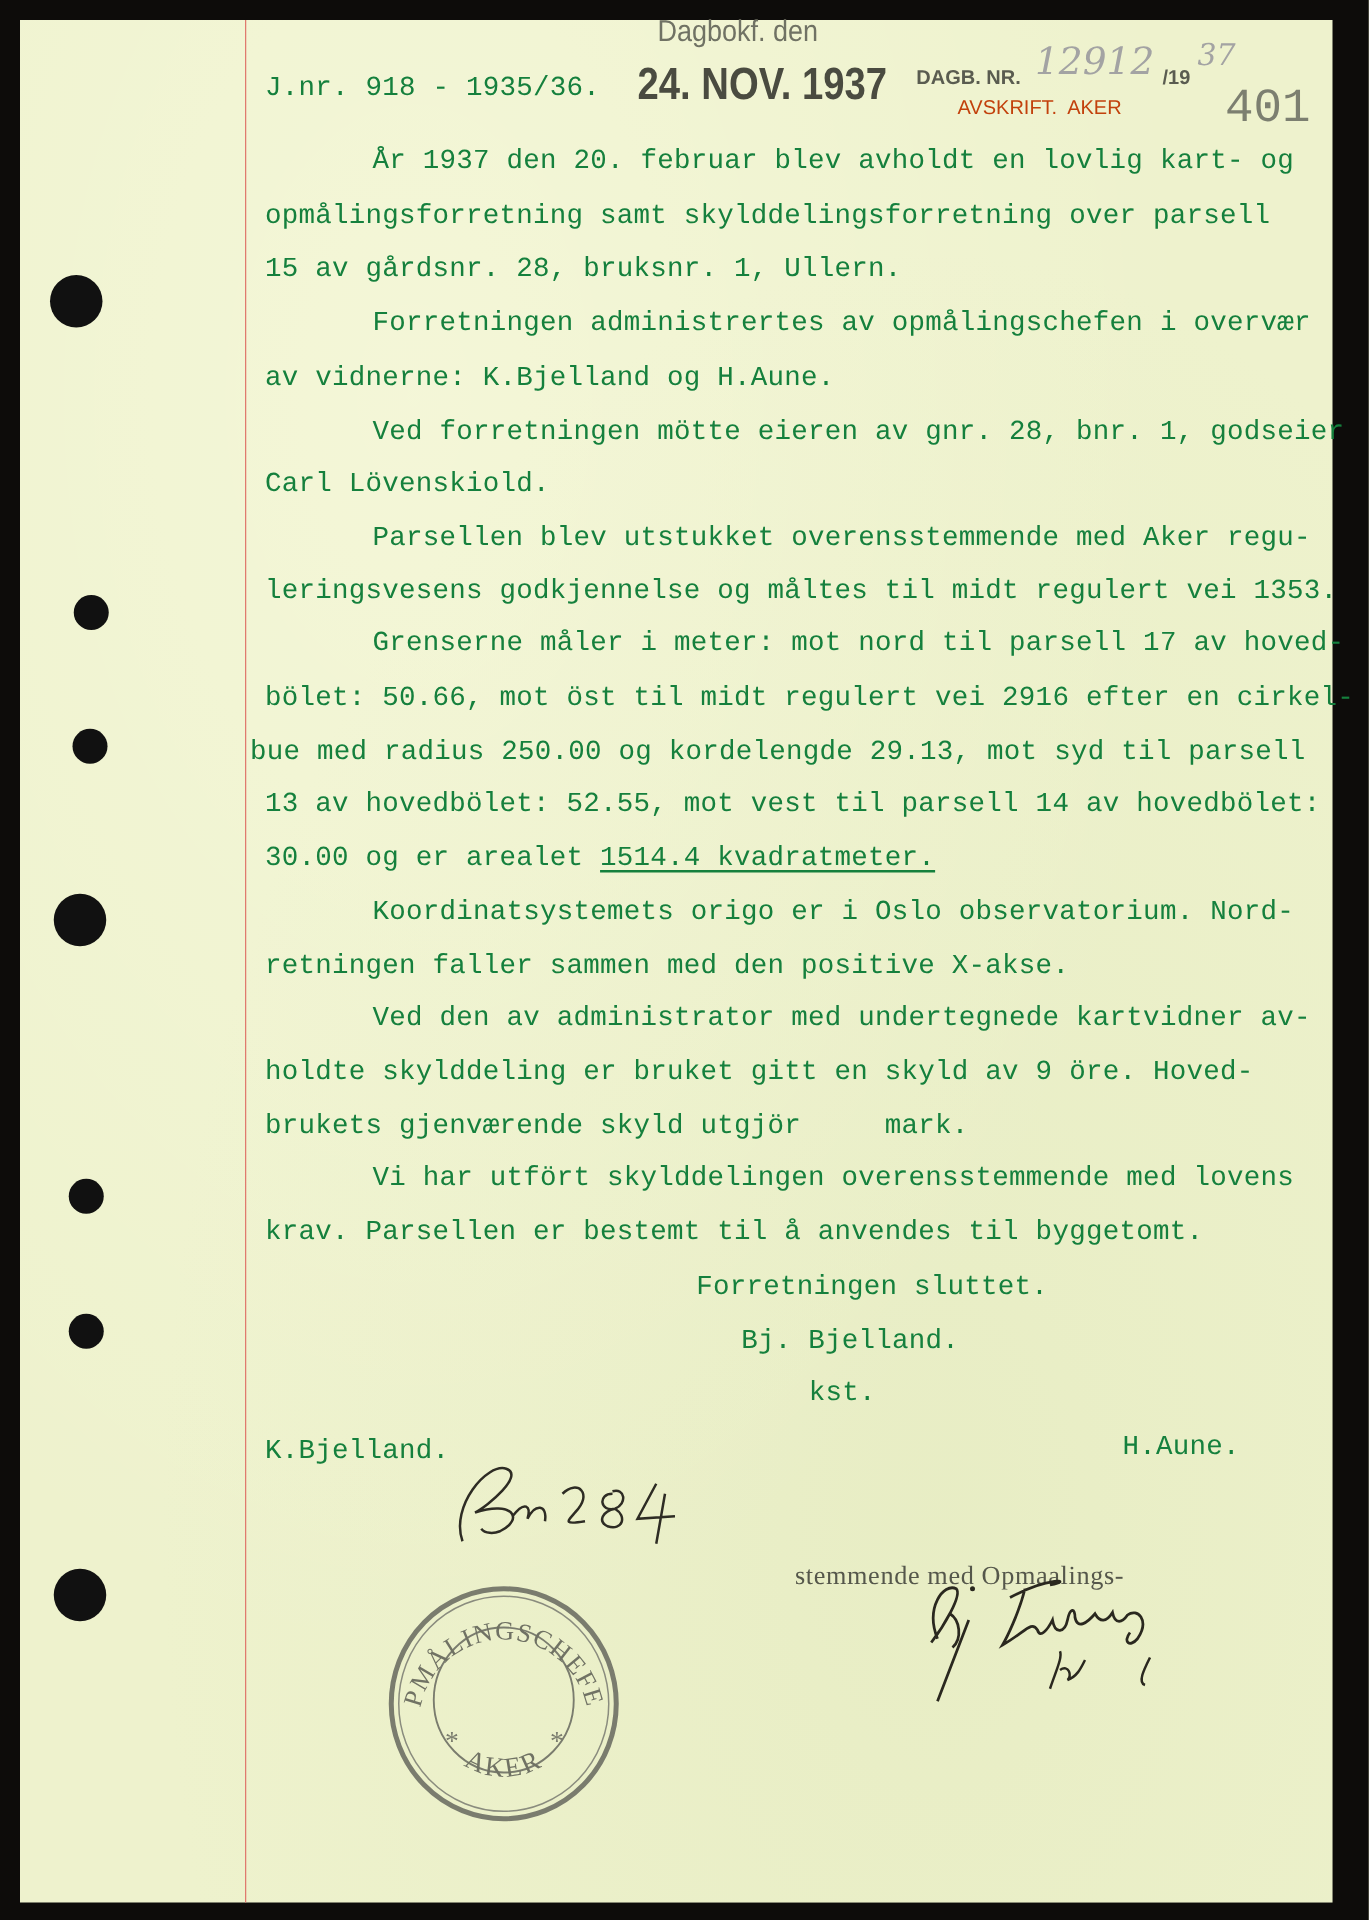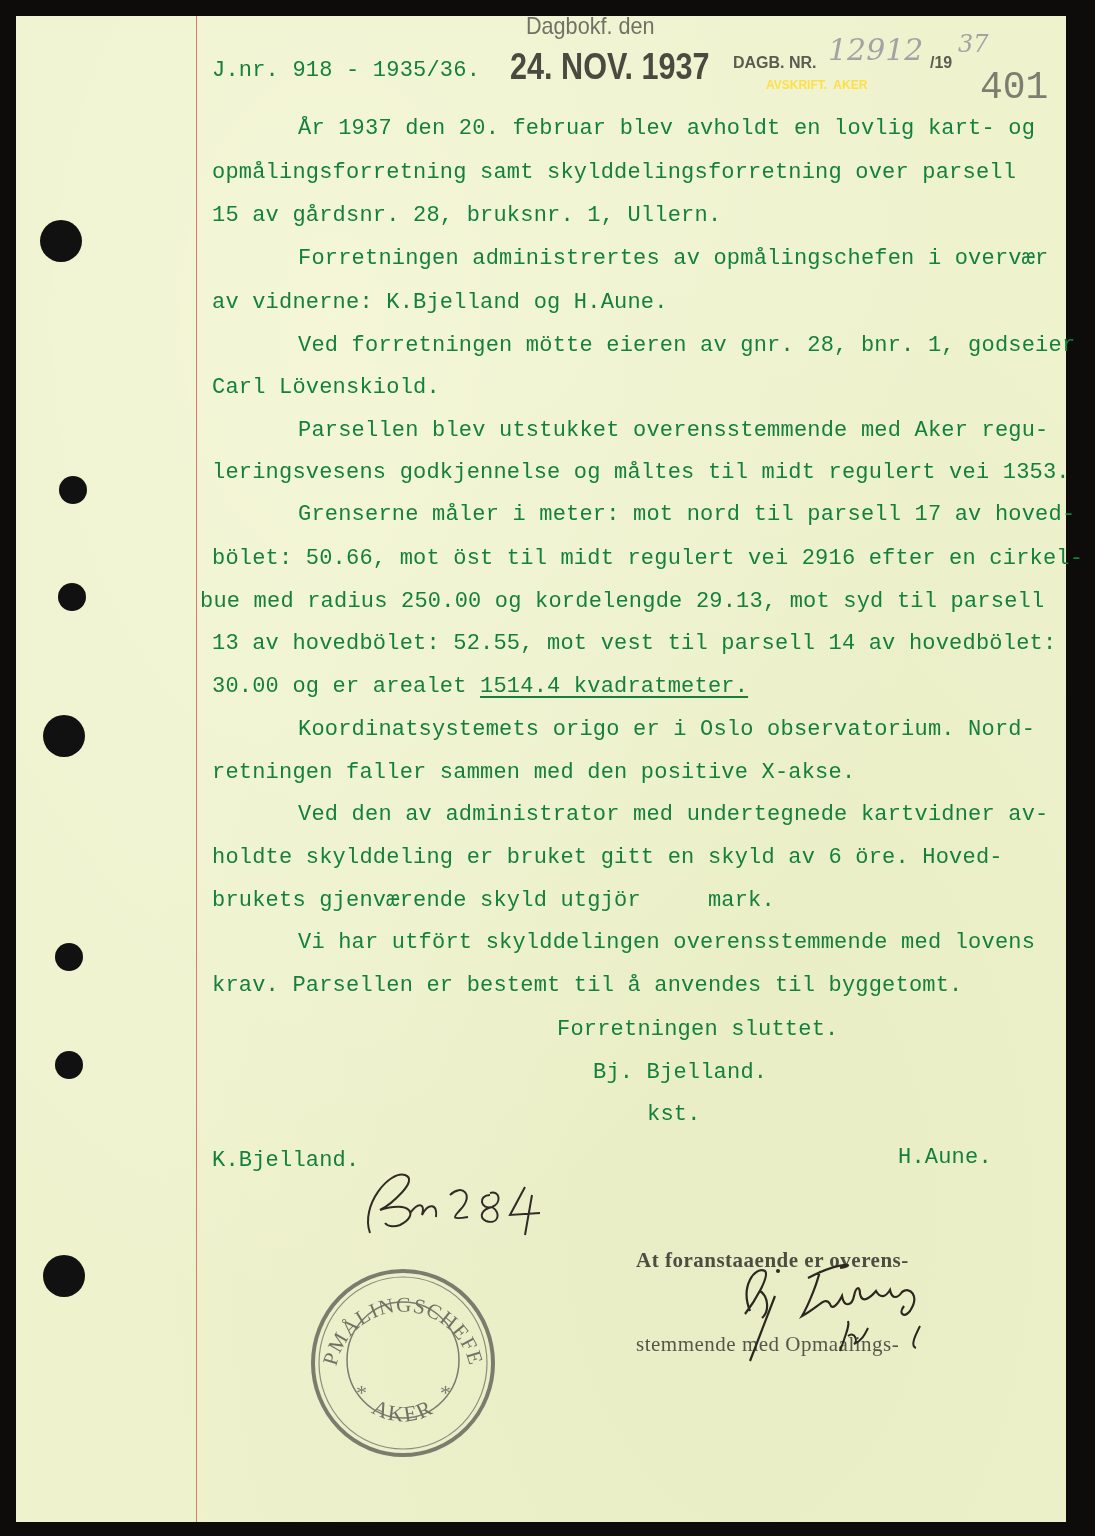--- a/index.html
+++ b/index.html
@@ -99,42 +99,42 @@
 
 <div class="typed" style="left:212px; top:58px;">J.nr. 918 - 1935/36.</div>
 
 <div class="stamp-text" style="left:526px; top:12px; font-size:24px; color:#707264; transform:scaleX(0.9); transform-origin:left;">Dagbokf. den</div>
 <div class="stamp-date" style="left:510px; top:46px; font-size:36px; transform:scaleX(0.85); transform-origin:left;">24. NOV. 1937</div>
 
 <div class="stamp-text" style="left:733px; top:54px; font-size:16px; font-weight:bold; color:#5a5c50;">DAGB. NR.</div>
 <div class="handwritten-red" style="left:828px; top:32px; font-size:30px;">12912</div>
 <div class="stamp-text" style="left:930px; top:54px; font-size:16px; font-weight:bold; color:#5a5c50;">/19</div>
 <div class="handwritten-red" style="left:958px; top:30px; font-size:24px;">37</div>
-<div class="stamp-text" style="left:766px; top:78px; font-size:12px; font-weight:bold; color:#fde047;">AVSKRIFT.  AKER</div>
+<div class="stamp-text" style="left:766px; top:78px; font-size:16px; font-weight:normal; color:#c2410c;">AVSKRIFT.  AKER</div>
 <div class="page-number" style="left:980px; top:66px; font-size:38px;">401</div>
 
 <div id="body-lines">
     <div class="typed" style="left: 298px; top: 116px;"><span>År 1937 den 20. februar blev avholdt en lovlig kart- og</span></div>
     <div class="typed" style="left: 212px; top: 160px;"><span>opmålingsforretning samt skylddelingsforretning over parsell</span></div>
     <div class="typed" style="left: 212px; top: 203px;"><span>15 av gårdsnr. 28, bruksnr. 1, Ullern.</span></div>
     <div class="typed" style="left: 298px; top: 246px;"><span>Forretningen administrertes av opmålingschefen i overvær</span></div>
     <div class="typed" style="left: 212px; top: 290px;"><span>av vidnerne: K.Bjelland og H.Aune.</span></div>
     <div class="typed" style="left: 298px; top: 333px;"><span>Ved forretningen mötte eieren av gnr. 28, bnr. 1, godseier</span></div>
     <div class="typed" style="left: 212px; top: 375px;"><span>Carl Lövenskiold.</span></div>
     <div class="typed" style="left: 298px; top: 418px;"><span>Parsellen blev utstukket overensstemmende med Aker regu-</span></div>
     <div class="typed" style="left: 212px; top: 460px;"><span>leringsvesens godkjennelse og måltes til midt regulert vei 1353.</span></div>
     <div class="typed" style="left: 298px; top: 502px;"><span>Grenserne måler i meter: mot nord til parsell 17 av hoved-</span></div>
     <div class="typed" style="left: 212px; top: 546px;"><span>bölet: 50.66, mot öst til midt regulert vei 2916 efter en cirkel-</span></div>
     <div class="typed" style="left: 200px; top: 589px;"><span>bue med radius 250.00 og kordelengde 29.13, mot syd til parsell</span></div>
     <div class="typed" style="left: 212px; top: 631px;"><span>13 av hovedbölet: 52.55, mot vest til parsell 14 av hovedbölet:</span></div>
     <div class="typed" style="left: 212px; top: 674px;"><span>30.00 og er arealet </span><span class="underlined">1514.4 kvadratmeter.</span></div>
     <div class="typed" style="left: 298px; top: 717px;"><span>Koordinatsystemets origo er i Oslo observatorium. Nord-</span></div>
     <div class="typed" style="left: 212px; top: 760px;"><span>retningen faller sammen med den positive X-akse.</span></div>
     <div class="typed" style="left: 298px; top: 802px;"><span>Ved den av administrator med undertegnede kartvidner av-</span></div>
-    <div class="typed" style="left: 212px; top: 845px;"><span>holdte skylddeling er bruket gitt en skyld av 6 öre. Hoved-</span></div>
+    <div class="typed" style="left: 212px; top: 845px;"><span>holdte skylddeling er bruket gitt en skyld av 9 öre. Hoved-</span></div>
     <div class="typed" style="left: 212px; top: 888px;"><span>brukets gjenværende skyld utgjör     mark.</span></div>
     <div class="typed" style="left: 298px; top: 930px;"><span>Vi har utfört skylddelingen overensstemmende med lovens</span></div>
     <div class="typed" style="left: 212px; top: 973px;"><span>krav. Parsellen er bestemt til å anvendes til byggetomt.</span></div>
   </div>
 
 <div class="typed" style="left:557px; top:1017px;">Forretningen sluttet.</div>
 <div class="typed" style="left:593px; top:1060px;">Bj. Bjelland.</div>
 <div class="typed" style="left:647px; top:1102px;">kst.</div>
 
 <div class="typed" style="left:212px; top:1148px;">K.Bjelland.</div>
@@ -142,21 +142,20 @@
 
 <svg class="signature" style="left:350px; top:1165px;" width="220" height="75" viewBox="0 0 220 75">
   <path d="M20 68 C 10 40, 40 5, 55 10 C 70 15, 40 40, 30 45 C 60 35, 70 50, 50 60 C 45 62, 38 62, 35 58" fill="none" stroke="#2e2c24" stroke-width="2"></path>
   <path d="M60 48 C 70 35, 75 40, 72 50 C 78 38, 88 38, 86 52" fill="none" stroke="#2e2c24" stroke-width="2"></path>
   <path d="M100 30 C 112 18, 125 30, 110 45 C 104 52, 100 55, 118 52" fill="none" stroke="#2e2c24" stroke-width="2"></path>
   <path d="M140 30 C 128 30, 130 45, 142 42 C 152 38, 150 25, 140 28 M142 42 C 152 48, 148 60, 136 56 C 128 52, 132 44, 142 42" fill="none" stroke="#2e2c24" stroke-width="2"></path>
   <path d="M175 22 L 160 50 L 190 48 M 182 30 L 175 70" fill="none" stroke="#2e2c24" stroke-width="2"></path>
 </svg>
 
 <div class="cert-block">
-  <div><span class="bold">At foranstaaende er overens-</span></div>
   <div>stemmende med Opmaalings-</div>
 </div>
 
 <svg class="signature" style="left:720px; top:1256px;" width="260" height="110" viewBox="0 0 260 110">
   <path d="M30 55 C 20 30, 35 10, 45 15 C 50 20, 35 45, 25 58 M 40 35 C 48 40, 50 55, 42 62 M 30 105 L 55 40" fill="none" stroke="#2a281f" stroke-width="2.2"></path>
   <circle cx="58" cy="15" r="2" fill="#2a281f"></circle>
   <path d="M88 22 C 120 5, 140 8, 120 12 M 100 15 C 95 35, 85 55, 82 60 C 100 50, 105 40, 110 48 C 112 55, 118 48, 122 40 C 124 52, 132 50, 134 40 C 136 30, 140 30, 140 38 C 142 48, 150 42, 156 35 C 160 42, 165 42, 170 34 C 172 44, 178 42, 182 36 C 190 30, 200 40, 190 55 C 184 62, 178 58, 184 50" fill="none" stroke="#2a281f" stroke-width="2.2"></path>
   <path d="M120 95 C 125 80, 130 70, 128 65 M 128 80 C 135 75, 138 85, 134 88 C 142 85, 145 78, 148 72" fill="none" stroke="#2a281f" stroke-width="2"></path>
   <path d="M200 70 C 195 80, 190 90, 196 92" fill="none" stroke="#2a281f" stroke-width="2"></path>
 </svg>

